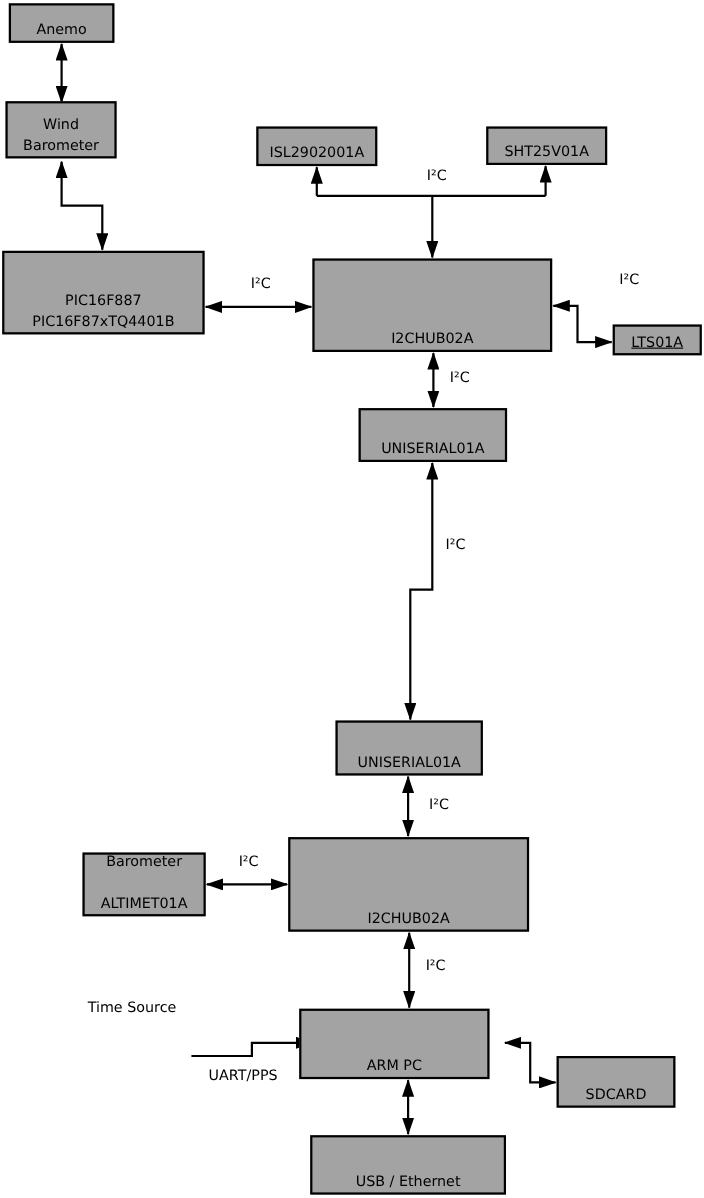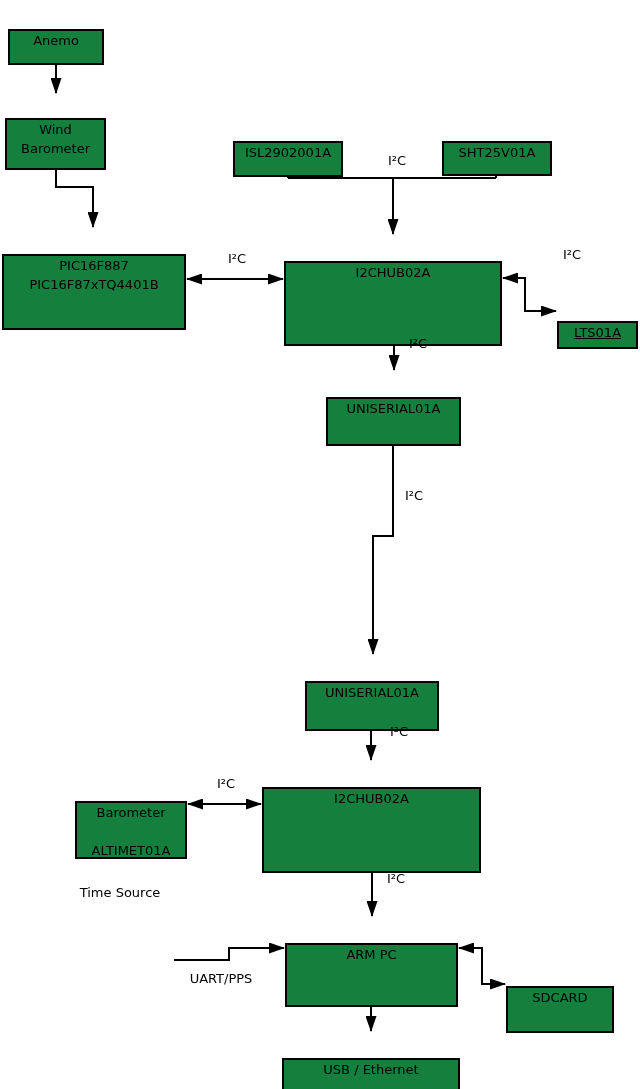--- a/index.html
+++ b/index.html
@@ -17,31 +17,30 @@
     overflow: hidden;
   }
   #edges {
     position: absolute;
     left: 0; top: 0;
     width: 640px; height: 1089px;
   }
   .node {
     position: absolute;
     box-sizing: border-box;
-    background: #15803d;
+    background: #a3a3a3;
     border: 2px solid #000000;
     display: flex;
     flex-direction: column;
     align-items: center;
-    justify-content: flex-start;
+    justify-content: flex-end;
     text-align: center;
     font-size: 13px;
     line-height: 19px;
     white-space: nowrap;
-    margin-top: 26px;
   }
   .edge-label {
     position: absolute;
     font-size: 13px;
     line-height: 14px;
     transform: translate(-50%, -50%);
     white-space: nowrap;
   }
   
   #n-anemo     { left:   8px; top:    3px; width:  96px; height:  36px; }
@@ -49,34 +48,34 @@
   #n-pic       { left:   2px; top:  228px; width: 184px; height: 76px; }
   #n-isl       { left: 233px; top:  115px; width: 110px; height:  36px; }
   #n-sht       { left: 442px; top:  115px; width: 110px; height:  35px; }
   #n-hub1      { left: 284px; top:  235px; width: 218px; height:  85px; }
   #n-lts       { left: 557px; top:  295px; width:  81px; height:  28px; text-decoration: underline; }
   #n-uni1      { left: 326px; top:  371px; width: 135px; height:  49px; }
   #n-uni2      { left: 305px; top:  655px; width: 134px; height:  50px; }
   #n-baro      { left:  75px; top:  775px; width: 112px; height:  58px; gap: 19px; }
   #n-hub2      { left: 262px; top:  761px; width: 219px; height:  86px; }
   #n-gps       { left:  68px; top:  936px; width: 105px; height:  47px; }
-  #n-arm       { left: 285px; top:  917px; width: 173px; height:  64px; }
+  #n-arm       { left: 272px; top:  917px; width: 173px; height:  64px; }
   #n-sdcard    { left: 506px; top:  960px; width: 108px; height:  47px; }
   #n-usb       { left: 282px; top: 1032px; width: 178px; height:  54px; }
   
   #el-bus-top   { left: 397px; top: 161px; }
   #el-pic-hub1  { left: 237px; top: 259px; }
   #el-hub1-lts  { left: 572px; top: 255px; }
   #el-hub1-uni1 { left: 418px; top: 344px; }
   #el-uni1-uni2 { left: 414px; top: 496px; }
   #el-uni2-hub2 { left: 399px; top: 732px; }
   #el-baro-hub2 { left: 226px; top: 784px; }
   #el-hub2-arm  { left: 396px; top: 879px; }
   #el-uart-pps  { left: 221px; top: 979px; }
-  #el-time-src  { left: 120px; top: 893px; }
+  #el-time-src  { left: 120px; top: 917px; }
 </style>
 </head>
 <body>
 
 <div id="canvas">
 
   <svg id="edges" width="640" height="1089" viewBox="0 0 640 1089" xmlns="http://www.w3.org/2000/svg">
     <defs>
       <marker id="ah-end" markerUnits="userSpaceOnUse" markerWidth="16" markerHeight="11" refX="15" refY="5.5" orient="auto">
         <path d="M0,0 L16,5.5 L0,11 Z" fill="#000000"></path>

